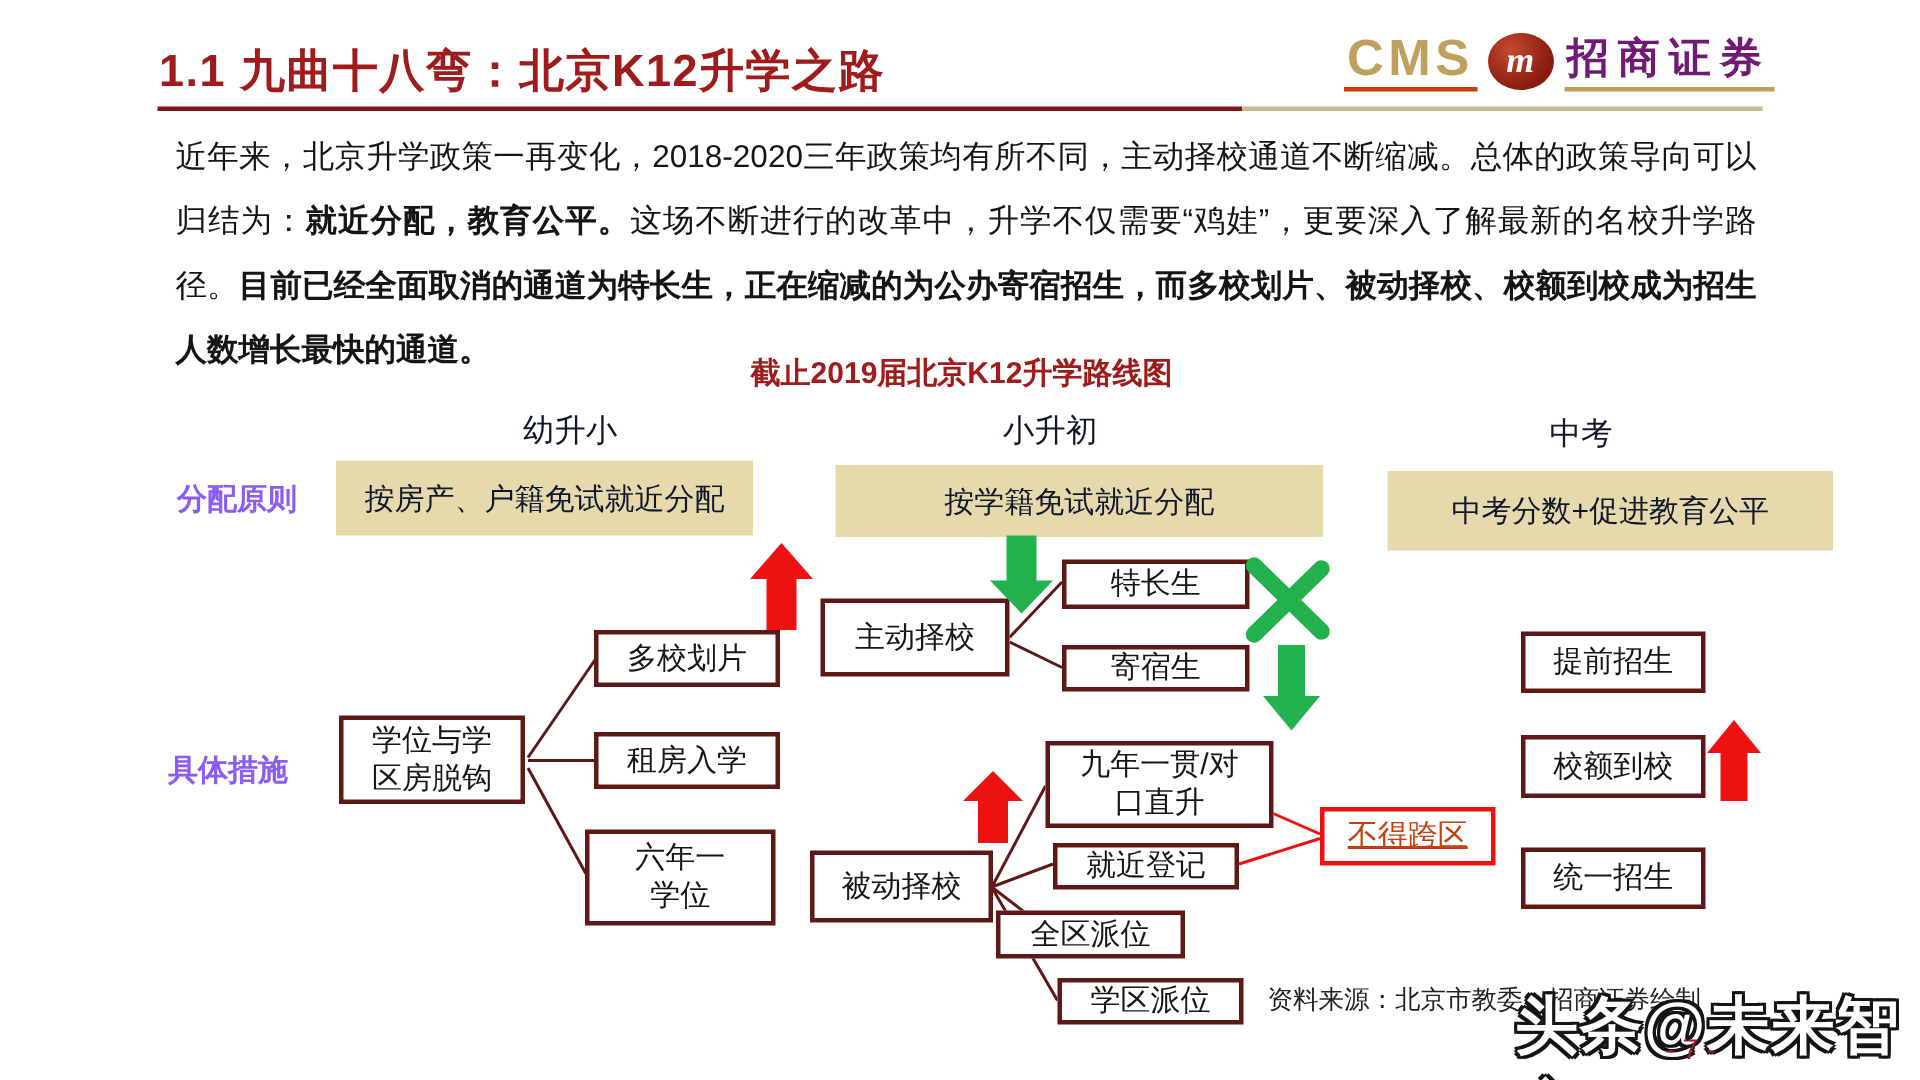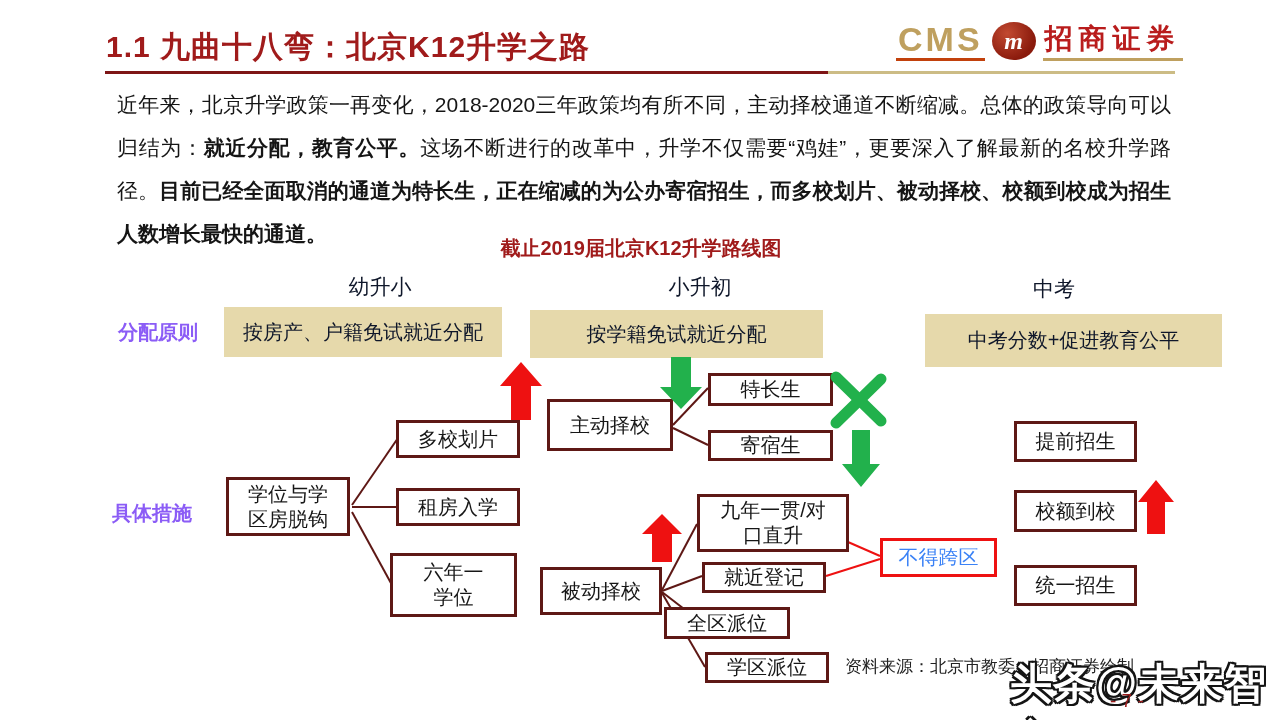--- a/index.html
+++ b/index.html
@@ -12,38 +12,38 @@
     color:#A01B1B;letter-spacing:1px;}
   .rule-dark{position:absolute;left:105px;top:71px;width:723px;height:3px;background:#7E1516;}
   .rule-tan{position:absolute;left:828px;top:71px;width:347px;height:3px;background:#CCBC85;}
   .logo{position:absolute;left:896px;top:22px;display:flex;align-items:flex-start;}
   .logo-cms{font-size:34px;font-weight:bold;color:#BFA05F;letter-spacing:3px;
     border-bottom:3px solid #c2410c;padding:0 2px 2px 2px;line-height:34px;}
   .logo-emblem{width:44px;height:38px;margin:0 7px;border-radius:50%;
     background:radial-gradient(circle at 35% 30%,#c24a31,#8a1a0c 70%);
     display:flex;align-items:center;justify-content:center;
     color:#fff;font-family:"Liberation Serif",serif;font-style:italic;font-weight:bold;font-size:24px;}
-  .logo-brand{font-size:28px;font-weight:bold;color:#b91c1c;letter-spacing:6px;
+  .logo-brand{font-size:28px;font-weight:bold;color:#701a75;letter-spacing:6px;
     border-bottom:3px solid #BFA05F;padding:2px 2px 4px 2px;line-height:30px;}
   
   .intro{position:absolute;left:117px;top:83px;width:1054px;font-size:21px;
     line-height:43px;text-align:justify;color:#151515;}
   .intro b{font-weight:bold;}
   
   .diagram-title{position:absolute;left:379px;top:235px;width:524px;text-align:center;
     font-size:20px;font-weight:bold;color:#A01B1B;}
   .col-header{position:absolute;width:160px;text-align:center;font-size:21px;
     font-weight:normal;color:#0f172a;}
   .row-label{position:absolute;font-size:20px;font-weight:bold;color:#8b5cf6;}
   .principle{position:absolute;background:#E6D9AB;display:flex;align-items:center;
     justify-content:center;text-align:center;font-size:20px;color:#0f172a;box-sizing:border-box;}
   .node{position:absolute;background:#fff;border:3px solid #5E1815;box-sizing:border-box;
     display:flex;align-items:center;justify-content:center;text-align:center;
     font-size:20px;color:#161616;line-height:1.25;white-space:pre-line;z-index:2;}
-  .node.red{border-color:#EE1111;color:#3b82f6;}
+  .node.red{border-color:#EE1111;color:#c2410c;text-decoration:underline;}
   svg.layer{position:absolute;left:0;top:0;pointer-events:none;}
   .lines-layer{z-index:1;}
   .marks-layer{z-index:3;}
   
   .source{position:absolute;left:845px;top:655px;font-size:17px;color:#222;z-index:4;}
   .watermark{position:absolute;left:1010px;top:656px;font-size:42px;font-weight:bold;
     color:#fff;z-index:5;letter-spacing:1px;
     text-shadow:-2px -2px 0 #141414,2px -2px 0 #141414,-2px 2px 0 #141414,2px 2px 0 #141414,
       -2px 0 0 #141414,2px 0 0 #141414,0 -2px 0 #141414,0 2px 0 #141414;}
   .page-num{position:absolute;left:1110px;top:690px;font-size:19px;color:#9A1B1B;z-index:6;}
@@ -65,21 +65,21 @@
   <div class="intro"><span>近年来，北京升学政策一再变化，2018-2020三年政策均有所不同，主动择校通道不断缩减。总体的政策导向可以归结为：</span><b>就近分配，教育公平。</b><span>这场不断进行的改革中，升学不仅需要“鸡娃”，更要深入了解最新的名校升学路径。</span><b>目前已经全面取消的通道为特长生，正在缩减的为公办寄宿招生，而多校划片、被动择校、校额到校成为招生人数增长最快的通道。</b></div>
 
   <div class="diagram-title">截止2019届北京K12升学路线图</div>
   <div class="col-header" style="left:300px;top:273px">幼升小</div>
   <div class="col-header" style="left:620px;top:273px">小升初</div>
   <div class="col-header" style="left:974px;top:275px">中考</div>
   <div class="row-label" style="left:118px;top:319px">分配原则</div>
   <div class="row-label" style="left:112px;top:500px">具体措施</div>
 
   <div class="principle" style="left:224px;top:307px;width:278px;height:50px">按房产、户籍免试就近分配</div>
-  <div class="principle" style="left:530px;top:310px;width:293px;height:48px">按学籍免试就近分配</div>
+  <div class="principle" style="left:557px;top:310px;width:325px;height:48px">按学籍免试就近分配</div>
   <div class="principle" style="left:925px;top:314px;width:297px;height:53px">中考分数+促进教育公平</div>
 
   <svg class="layer lines-layer" width="1280" height="720">
     <g stroke="#5E1815" stroke-width="2">
       <line x1="352" y1="505" x2="398" y2="438"></line>
       <line x1="352" y1="507" x2="396" y2="507"></line>
       <line x1="352" y1="512" x2="392" y2="585"></line>
       <line x1="673" y1="425" x2="708" y2="388"></line>
       <line x1="673" y1="428" x2="708" y2="445"></line>
       <line x1="662" y1="590" x2="697" y2="524"></line>

